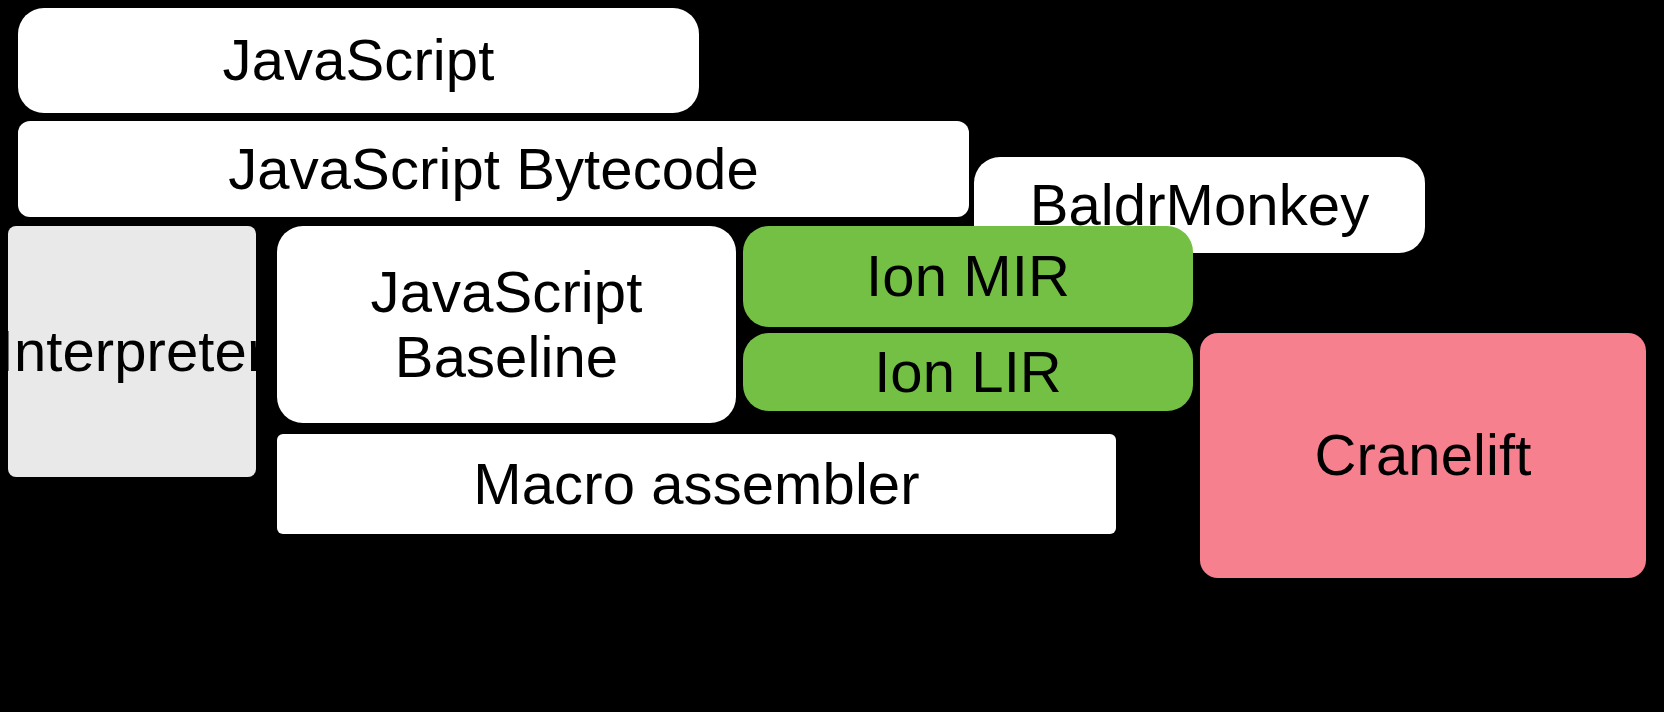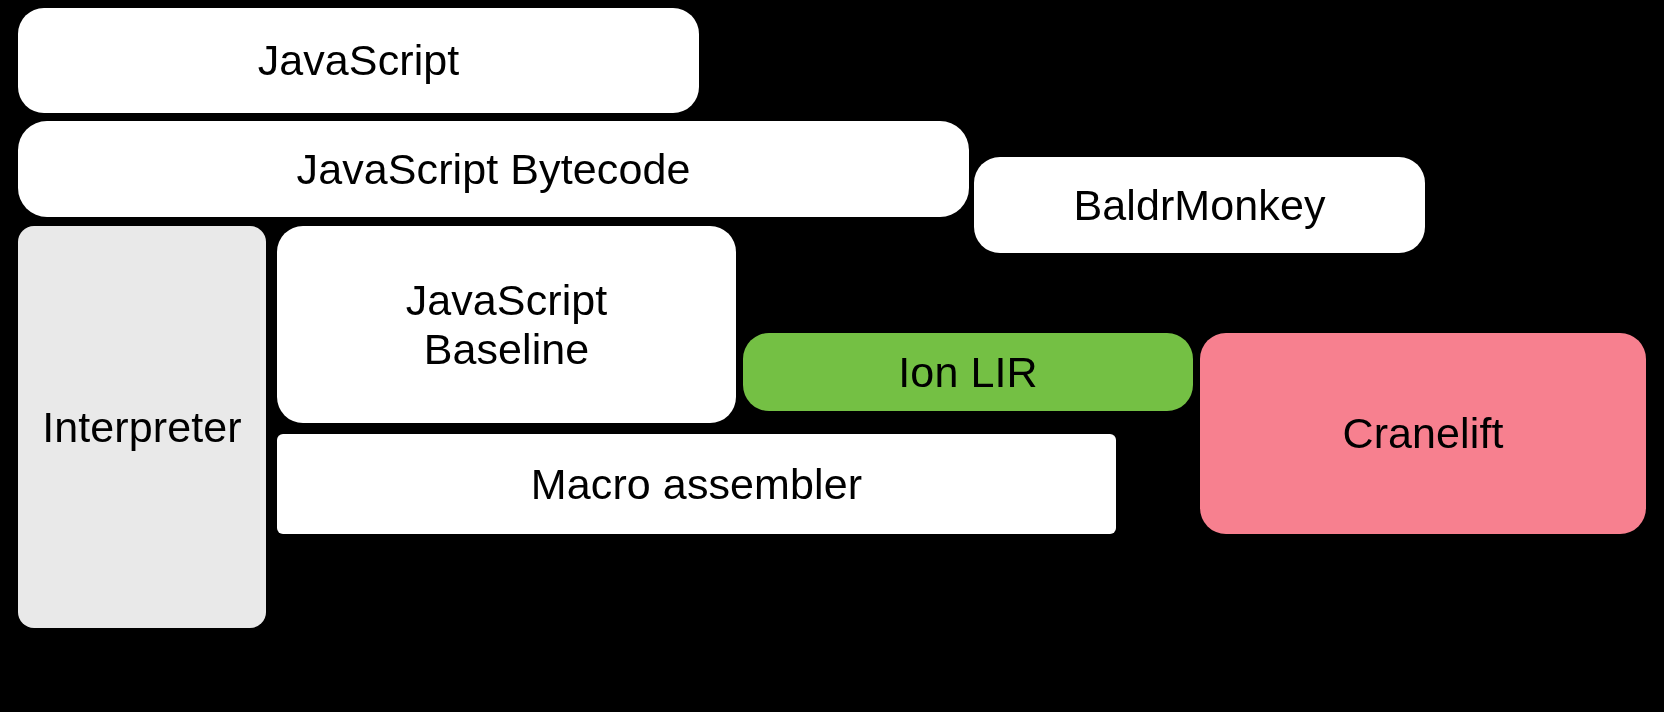--- a/index.html
+++ b/index.html
@@ -21,47 +21,47 @@
   }
   .node {
     position: absolute;
     box-sizing: border-box;
     display: flex;
     align-items: center;
     justify-content: center;
     text-align: center;
     color: #000000;
     font-family: "Liberation Sans", sans-serif;
-    font-size: 43px;
+    font-size: 58px;
     line-height: 1.12;
     font-weight: 400;
     letter-spacing: 0.1px;
     white-space: pre-line;
     user-select: none;
   }
   .fill-white  { background: #ffffff; }
   .fill-gray   { background: #e9e9e9; }
   .fill-green  { background: #74c044; }
   .fill-pink   { background: #f7808f; }
 
   
   #n-javascript      { left: 18px;   top: 8px;   width: 681px;  height: 105px; border-radius: 26px; }
   #n-asmjs           { left: 704px;  top: 8px;   width: 495px;  height: 105px; border-radius: 26px; }
   #n-wasm            { left: 1207px; top: 8px;   width: 439px;  height: 105px; border-radius: 26px; }
 
   
-  #n-js-bytecode     { left: 18px;   top: 121px; width: 951px;  height: 96px;  border-radius: 29px; }
+  #n-js-bytecode     { left: 18px;   top: 121px; width: 951px;  height: 96px;  border-radius: 12px; }
   #n-baldrmonkey     { left: 974px;  top: 121px; width: 451px;  height: 96px;  border-radius: 26px; margin-top: 36px; }
 
   
-  #n-interpreter     { left: 18px;   top: 226px; width: 248px;  height: 402px; border-radius: 16px; }
+  #n-interpreter     { left: 8px;   top: 226px; width: 248px;  height: 251px; border-radius: 8px; }
   #n-js-baseline     { left: 277px;  top: 226px; width: 459px;  height: 197px; border-radius: 26px; }
   #n-ion-mir         { left: 743px;  top: 226px; width: 450px;  height: 101px; border-radius: 26px; }
   #n-ion-lir         { left: 743px;  top: 333px; width: 450px;  height: 78px;  border-radius: 26px; }
-  #n-cranelift       { left: 1200px; top: 333px; width: 446px;  height: 201px; border-radius: 26px; }
+  #n-cranelift       { left: 1200px; top: 333px; width: 446px;  height: 245px; border-radius: 18px; }
   #n-macro-assembler { left: 277px;  top: 434px; width: 839px;  height: 100px; border-radius: 6px; }
 
   
   #n-native-code     { left: 277px;  top: 545px; width: 1369px; height: 100px; border-radius: 26px; }
 </style>
 </head>
 <body>
 
 <div id="stack">
 
@@ -71,20 +71,21 @@
 
   <div class="node fill-white" id="n-js-bytecode">JavaScript Bytecode</div>
 
   <div class="node fill-white" id="n-baldrmonkey">BaldrMonkey</div>
 
   <div class="node fill-gray" id="n-interpreter">Interpreter</div>
 
   <div class="node fill-white" id="n-js-baseline">JavaScript
 Baseline</div>
 
+  <div class="node fill-green" id="n-ion-mir">Ion MIR</div>
 
   <div class="node fill-green" id="n-ion-lir">Ion LIR</div>
 
   <div class="node fill-pink" id="n-cranelift">Cranelift</div>
 
   <div class="node fill-white" id="n-macro-assembler">Macro assembler</div>
 
 
 </div>
 

